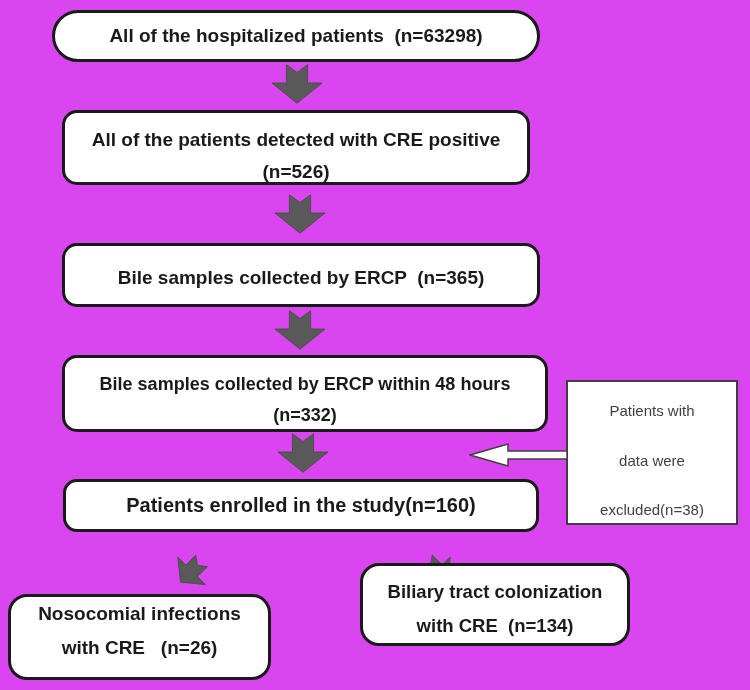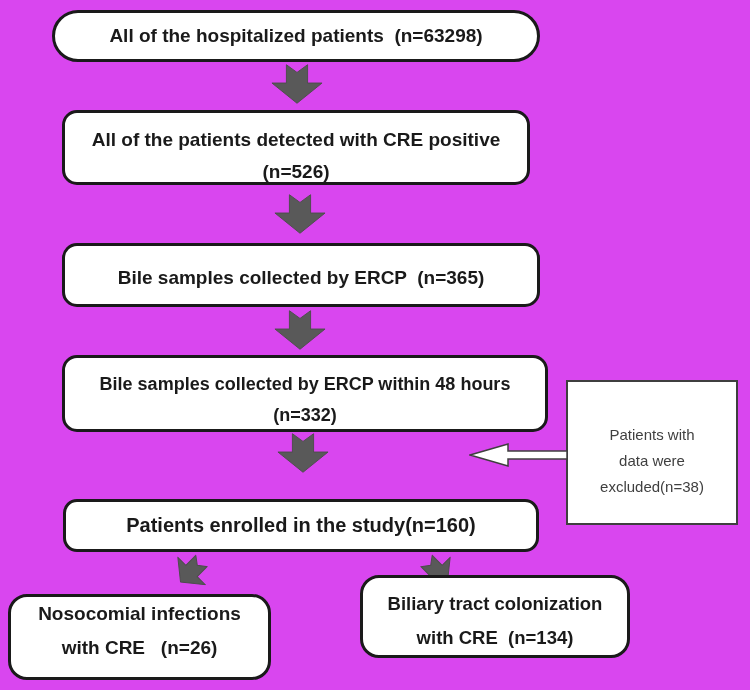--- a/index.html
+++ b/index.html
@@ -56,41 +56,40 @@
     left: 62px; top: 355px; width: 486px; height: 77px;
     border-radius: 15px;
     justify-content: flex-start; padding-top: 11px;
     font-size: 18px; line-height: 31px;
   }
   #box-enrolled {
     left: 63px; top: 479px; width: 476px; height: 53px;
     border-radius: 14px;
     justify-content: center;
     font-size: 20px;
-    margin-top: 20px;
   }
   
   #box-excluded {
     left: 566px; top: 380px; width: 172px; height: 145px;
     border: 2px solid #3f3f3f;
     border-radius: 0;
-    justify-content: center; padding-top: 16px;
+    justify-content: space-between; padding-top: 16px;
     font-size: 15px; line-height: 26px;
     font-weight: normal;
     color: #3f3f3f;
   }
   
   #box-nosocomial {
     left: 8px; top: 594px; width: 263px; height: 86px;
     border-radius: 19px;
     justify-content: flex-start; 
     font-size: 19px; line-height: 34px;
   }
   #box-colonization {
-    left: 360px; top: 575px; width: 270px; height: 83px;
+    left: 360px; top: 563px; width: 270px; height: 83px;
     border-radius: 19px;
     justify-content: flex-start; padding-top: 9px;
     font-size: 18.5px; line-height: 34px;
   }
 
   .arrow { position: absolute; }
   .rot45  { transform: rotate(45deg); }
   .rot-45 { transform: rotate(-45deg); }
 </style>
 </head>

